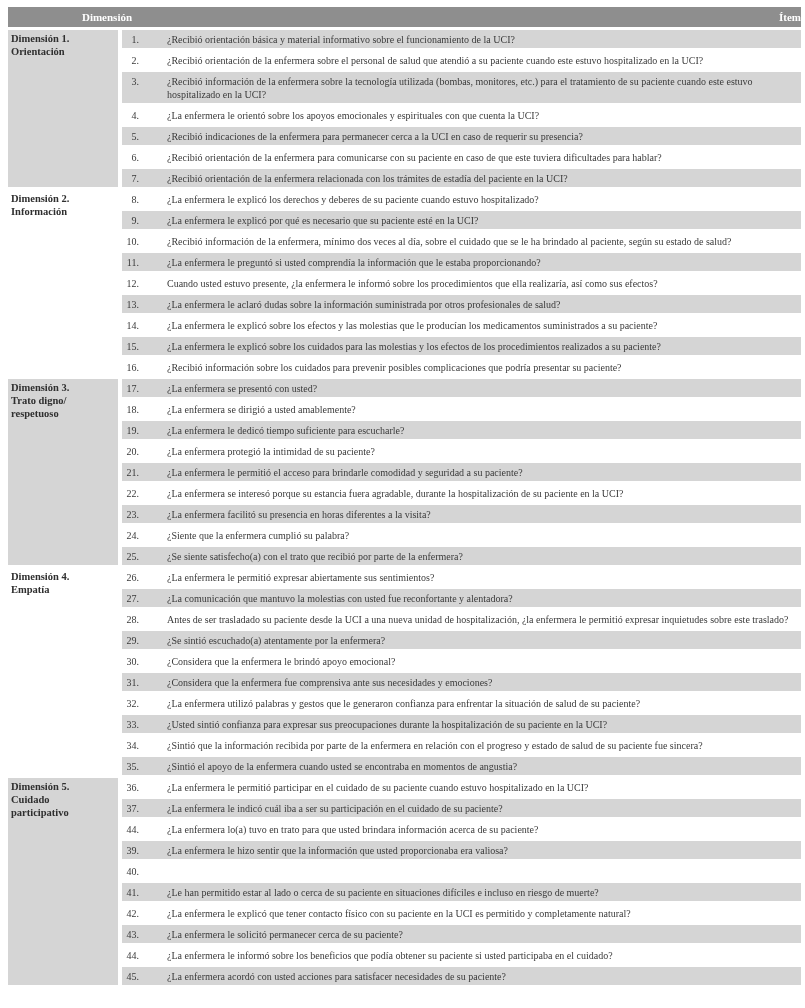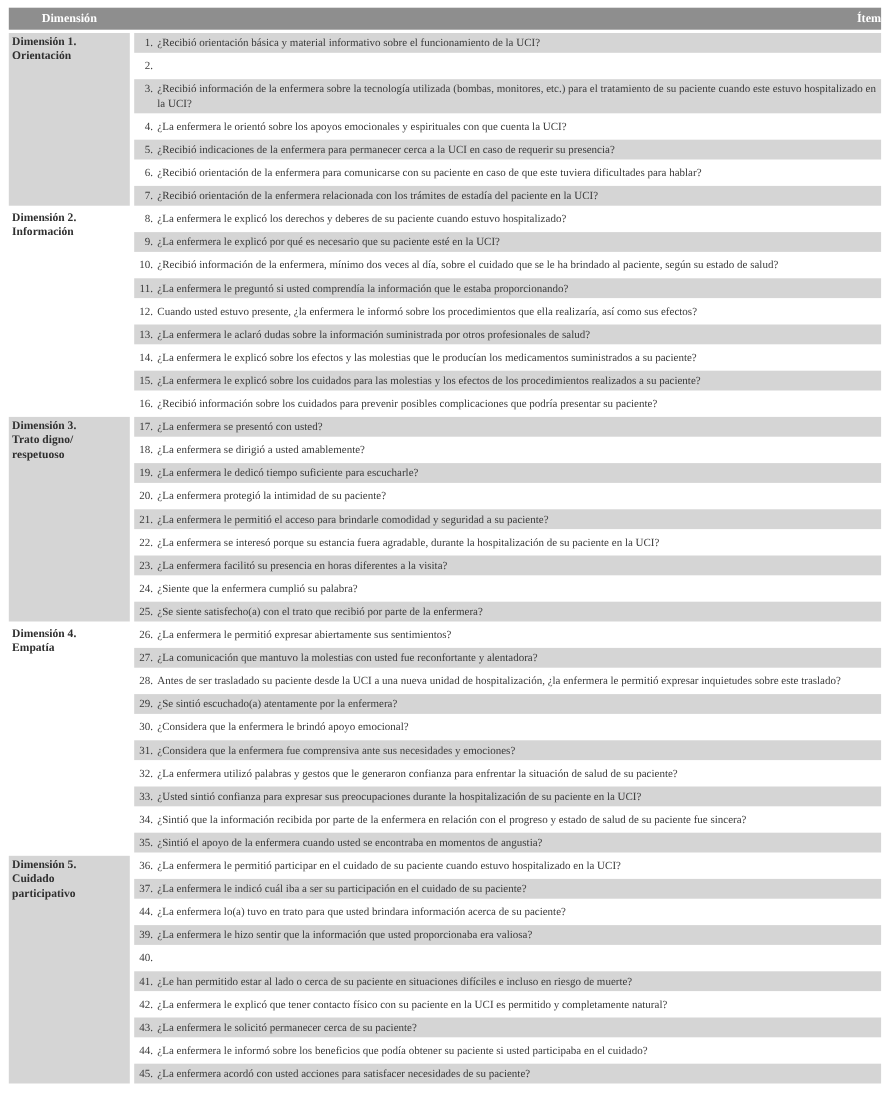--- a/index.html
+++ b/index.html
@@ -22,21 +22,21 @@
 
   .header-bar {
     display: flex;
     height: 20px;
     align-items: center;
     background: var(--header-bg);
     color: var(--header-text);
     font-weight: bold;
     font-size: 11px;
   }
-  .hcol-dim  { width: 110px; text-align: center; }
+  .hcol-dim  { width: 110px; text-align: center; margin-left: 44px; }
   .hgap      { width: 4px; }
   .hcol-item { flex: 1; text-align: right; }
 
   .body-grid {
     margin-top: 3px;
     display: grid;
     grid-template-columns: 110px 1fr;
     column-gap: 4px;
     row-gap: 3px;
     grid-auto-rows: minmax(18px, auto);
@@ -58,21 +58,21 @@
     padding: 2.5px 4px 2.5px 2px;
     line-height: 13px;
   }
   .item-row.shaded { background: var(--stripe); }
   .item-num {
     flex: 0 0 15px;
     text-align: right;
     margin-right: 4px;
     white-space: nowrap;
   }
-  .item-text { flex: 1; }
+  .item-text { flex: 1; margin-left: 24px; }
 </style>
 </head>
 <body>
 
 <div class="page">
   <div class="header-bar">
     <div class="hcol-dim">Dimensión</div>
     <div class="hgap"></div>
     <div class="hcol-item">Ítem</div>
   </div>
@@ -80,20 +80,21 @@
       <div class="dim-cell shaded" style="grid-row: span 7;">
         <div>Dimensión 1.</div>
         <div>Orientación</div>
       </div>
       <div class="item-row shaded">
         <span class="item-num">1.</span>
         <span class="item-text">¿Recibió orientación básica y material informativo sobre el funcionamiento de la UCI?</span>
       </div>
       <div class="item-row">
         <span class="item-num">2.</span>
+        <span class="item-text">¿Recibió orientación de la enfermera sobre el personal de salud que atendió a su paciente cuando este estuvo hospitalizado en la UCI?</span>
       </div>
       <div class="item-row shaded">
         <span class="item-num">3.</span>
         <span class="item-text">¿Recibió información de la enfermera sobre la tecnología utilizada (bombas, monitores, etc.) para el tratamiento de su paciente cuando este estuvo hospitalizado en la UCI?</span>
       </div>
       <div class="item-row">
         <span class="item-num">4.</span>
         <span class="item-text">¿La enfermera le orientó sobre los apoyos emocionales y espirituales con que cuenta la UCI?</span>
       </div>
       <div class="item-row shaded">

